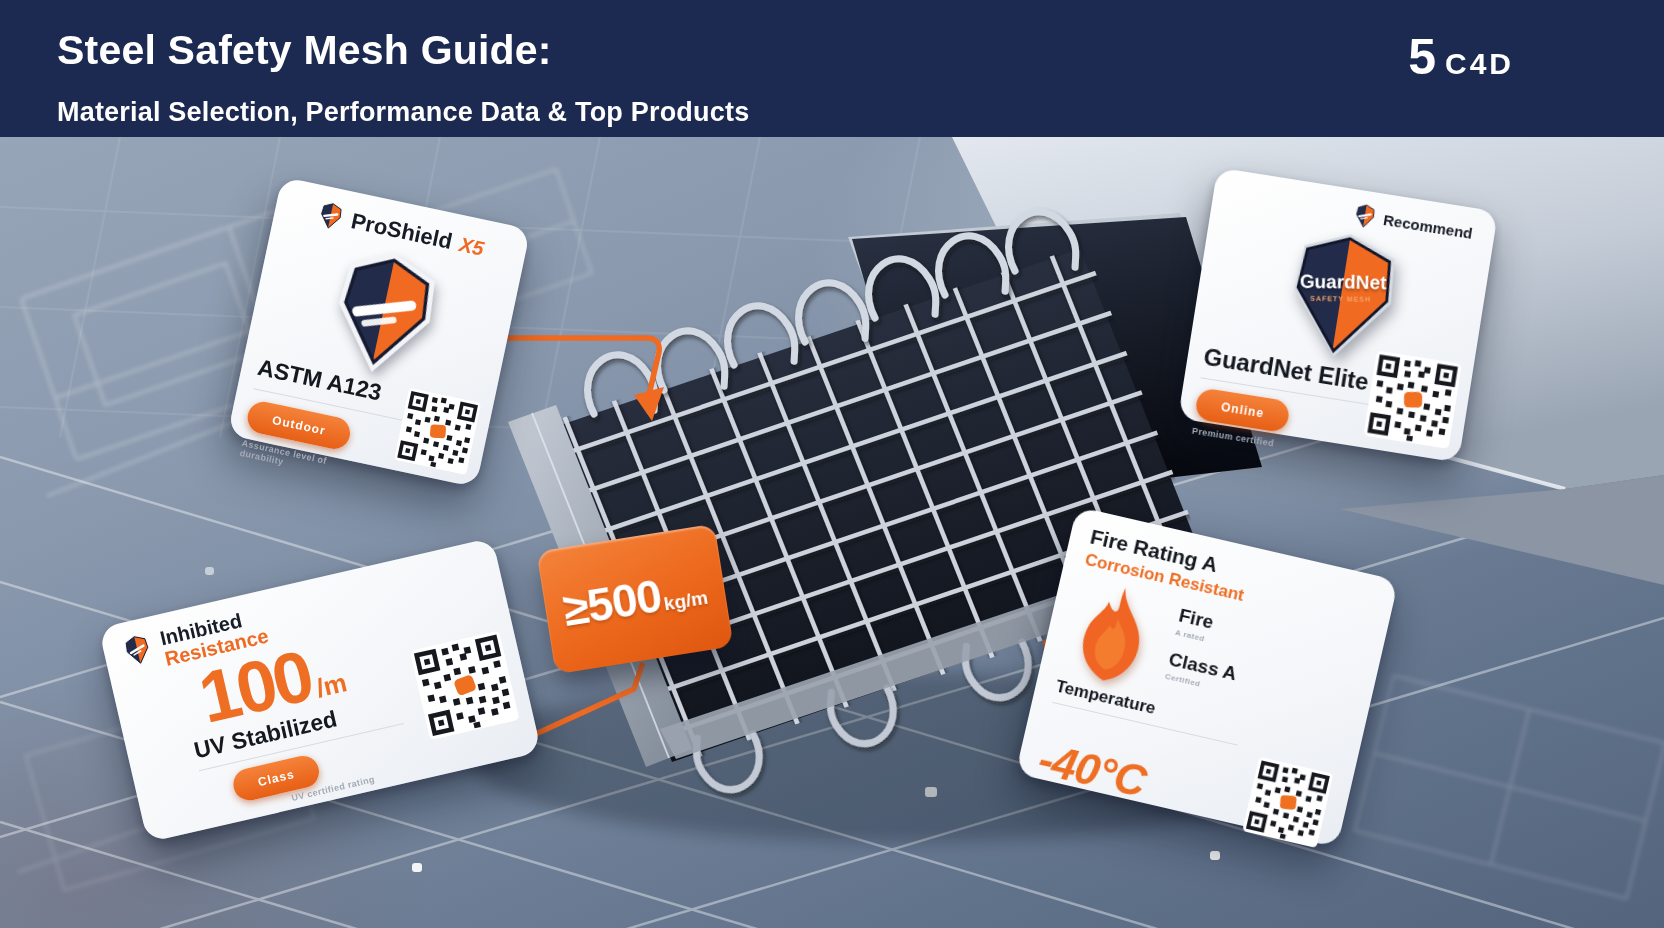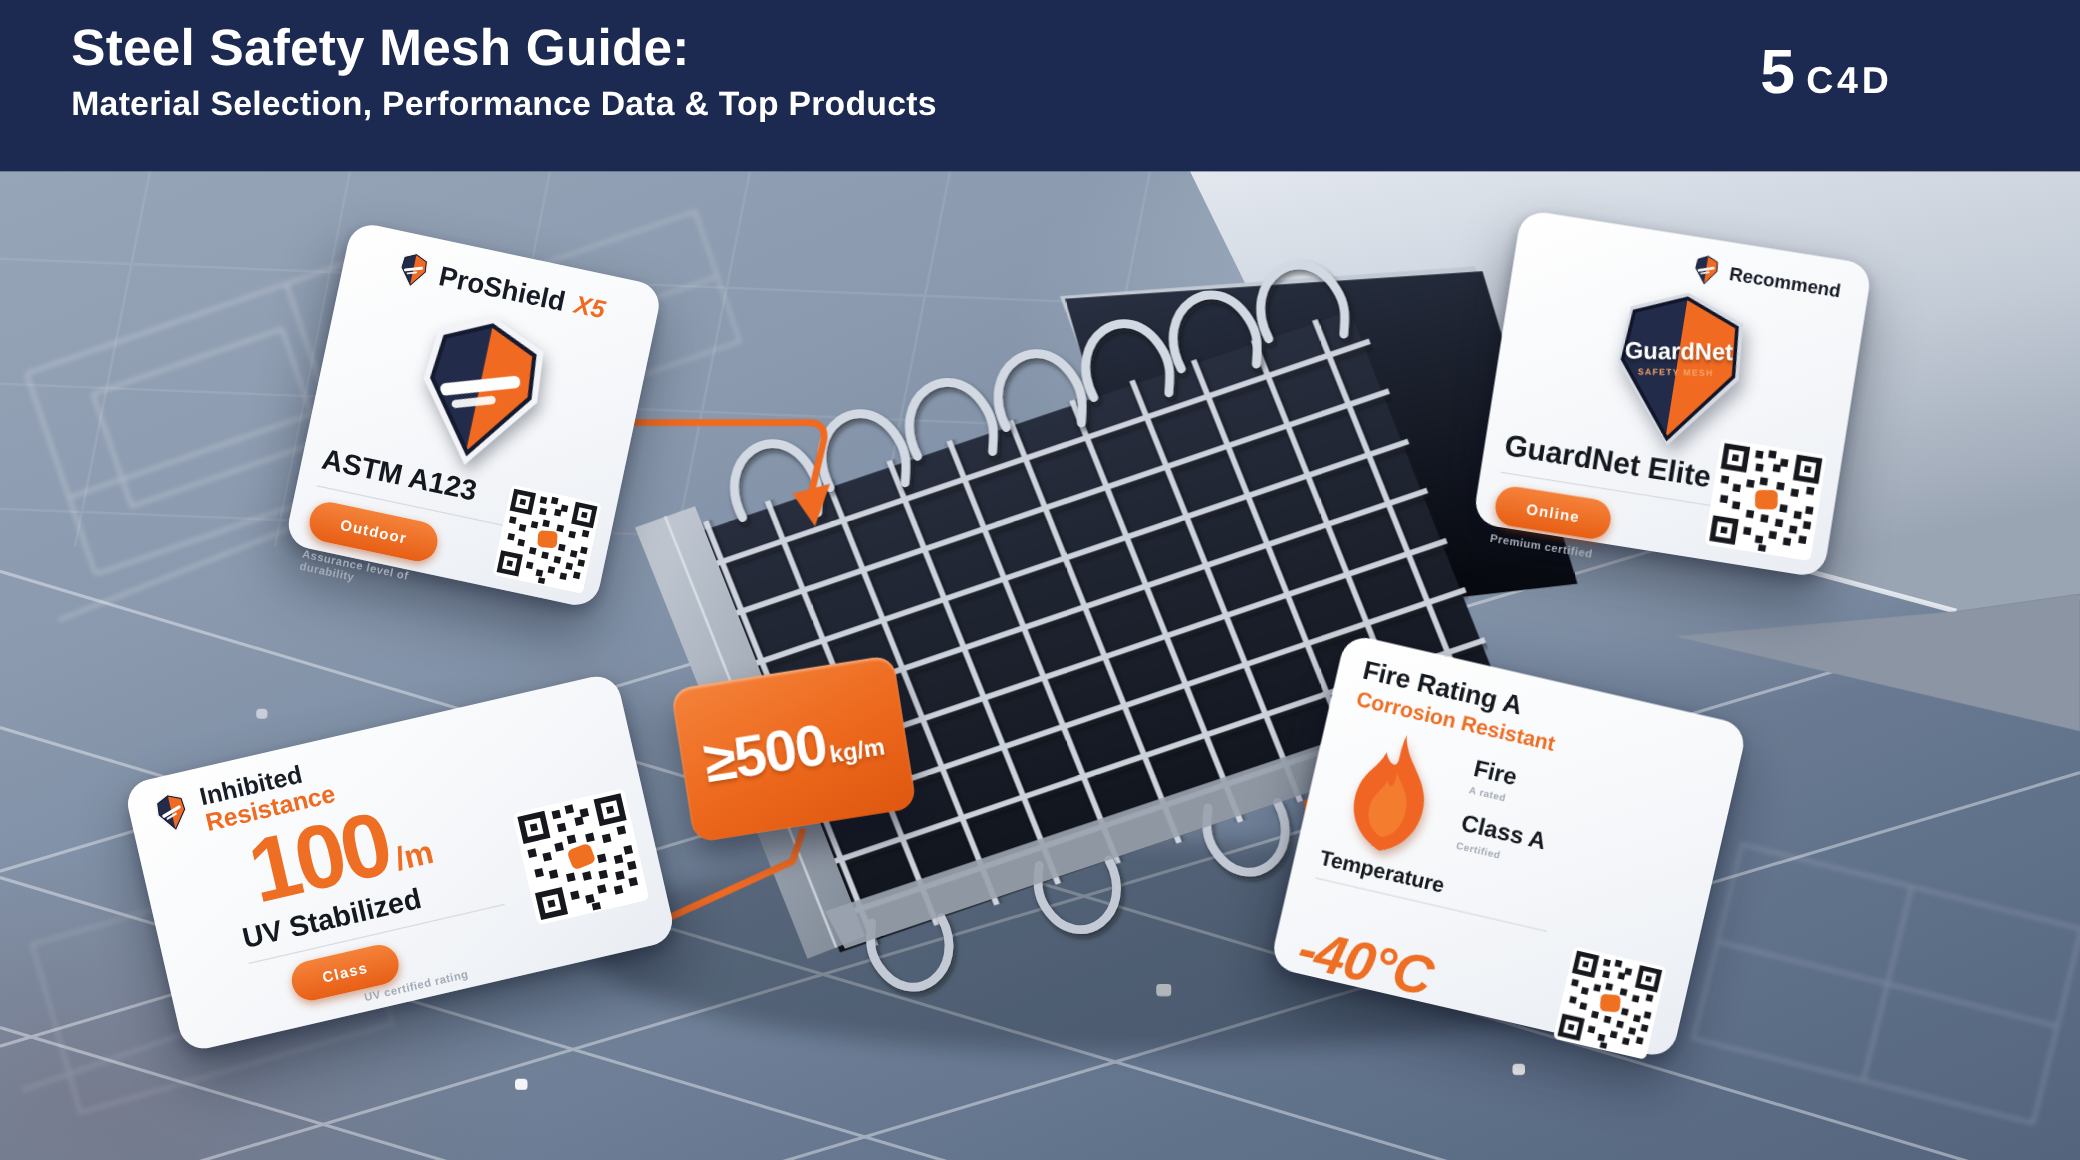--- a/index.html
+++ b/index.html
@@ -2,23 +2,23 @@
 <html><head>
 <meta charset="utf-8">
 <style>
   *{margin:0;padding:0;box-sizing:border-box}
   html,body{width:1664px;height:928px;overflow:hidden;background:#5d6d86;
     font-family:"Liberation Sans",sans-serif;-webkit-font-smoothing:antialiased}
   #app{position:relative;width:1664px;height:928px;overflow:hidden}
 
   
   .header{position:absolute;top:0;left:0;width:1664px;height:137px;background:#1c2a52;z-index:6;
-    padding:16px 0 0 57px}
+    padding:28px 0 0 57px}
   .header .title{color:#fff;font-size:41px;font-weight:800;letter-spacing:.2px;line-height:1.1}
-  .header .subtitle{color:#fff;font-size:27px;font-weight:700;margin-top:7px;letter-spacing:.2px}
+  .header .subtitle{color:#fff;font-size:27px;font-weight:700;margin-top:24px;letter-spacing:.2px}
   .brand{position:absolute;top:28px;right:150px;display:flex;align-items:baseline;gap:9px;color:#fff}
   .brand .num{font-size:50px;font-weight:800}
   .brand .txt{font-size:30px;font-weight:800;letter-spacing:3px}
 
   
   .scene{position:absolute;top:137px;left:0;width:1664px;height:791px;z-index:1;
     background:
       radial-gradient(ellipse 700px 420px at 78% 18%, rgba(228,233,241,.50), transparent 70%),
       radial-gradient(ellipse 500px 300px at 5% 95%, rgba(120,90,95,.25), transparent 70%),
       linear-gradient(158deg,#97a5b8 0%,#8a99ae 28%,#74859c 55%,#60718a 80%,#54647d 100%)}

